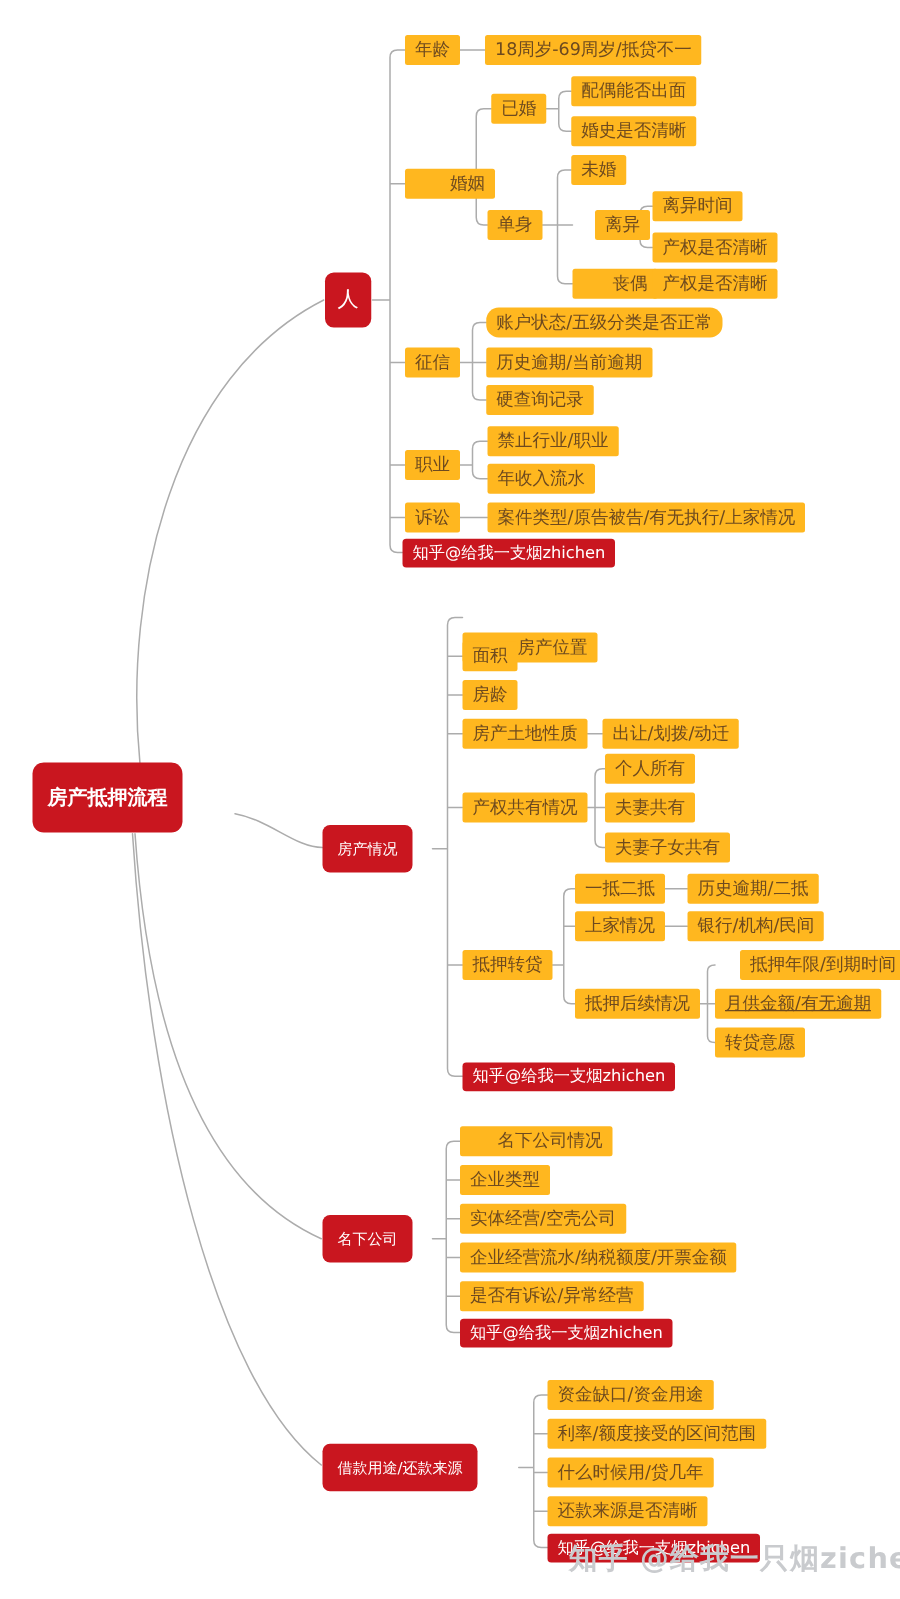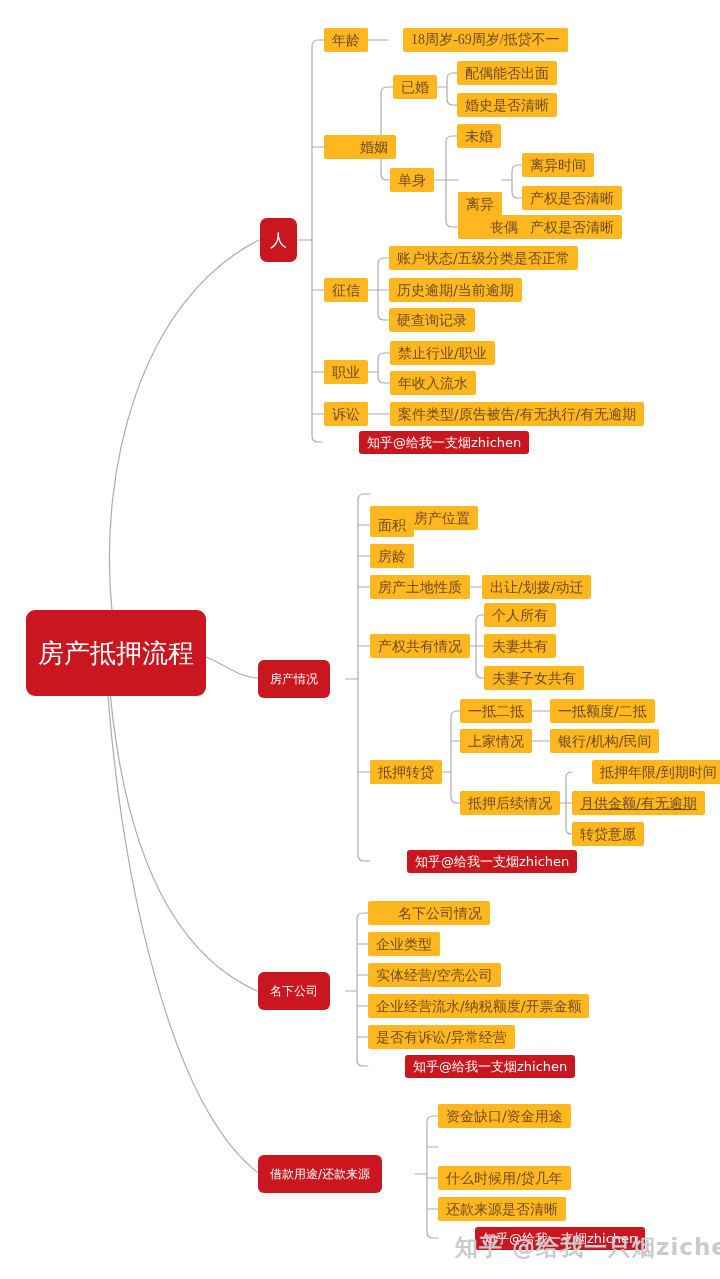--- a/index.html
+++ b/index.html
@@ -5,24 +5,24 @@
   html,body{margin:0;padding:0;background:#ffffff;}
   #canvas{
     position:relative;width:720px;height:1279px;background:#ffffff;
     font-family:"DejaVu Sans","Liberation Sans",sans-serif;overflow:hidden;
   }
   svg.connectors{position:absolute;left:0;top:0;width:720px;height:1279px;}
   svg.connectors path{fill:none;stroke:#ACACAC;stroke-width:1.2;stroke-linecap:round;stroke-linejoin:round;}
   .n{position:absolute;white-space:nowrap;box-sizing:border-box;}
   .yellow{background:#FFB71F;color:#6E4A1F;font-size:14px;line-height:16px;padding:4px 8px;border-radius:2px;}
   .red{background:#C9161F;color:#ffffff;}
-  .root{font-size:26px;line-height:26px;padding:30px 12px;border-radius:9px;font-weight:400;}
+  .root{font-size:16px;line-height:26px;padding:15px 12px;border-radius:9px;font-weight:700;}
   .person{font-size:17px;line-height:20px;padding:12px 10px;border-radius:7px;}
   .branch{font-size:12px;line-height:20px;padding:9px 12px;border-radius:6px;}
-  .wm{font-size:13px;line-height:15px;padding:4px 8px;border-radius:3px;margin-left:37px;}
+  .wm{font-size:13px;line-height:15px;padding:4px 8px;border-radius:3px;}
   .pagewm{color:#C9CBCE;font-size:23px;line-height:26px;font-weight:700;letter-spacing:1px;}
 </style>
 </head>
 <body>
 
 <div id="canvas">
 
   <svg class="connectors" viewBox="0 0 720 1279" xmlns="http://www.w3.org/2000/svg">
 
     <path d="M112,611 C98,470 140,300 259,240"></path>
@@ -51,73 +51,74 @@
 
     <path d="M346,991 H357 M368,913 H363 Q357,913 357,919 V1060 Q357,1066 363,1066 H368 M357,944 H368 M357,975 H368 M357,1006 H368 M357,1037 H368"></path>
 
     <path d="M415,1174 H427 M438,1116 H433 Q427,1116 427,1122 V1232 Q427,1238 433,1238 H438 M427,1147 H438 M427,1178 H438 M427,1209 H438"></path>
   </svg>
 
   <div class="n red root" style="left:26px;top:610px;">房产抵押流程</div>
 
   <div class="n red person" style="left:260px;top:218px;">人</div>
   <div class="n yellow" style="left:324px;top:28px;">年龄</div>
-  <div class="n yellow" style="left:403px;top:28px;font-family:Liberation Serif, serif;">18周岁-69周岁/抵贷不一</div>
+  <div class="n yellow" style="left:388px;top:28px;">18周岁-69周岁/抵贷不一</div>
   <div class="n yellow" style="left:324px;top:135px;padding-left:36px;">婚姻</div>
   <div class="n yellow" style="left:393px;top:75px;">已婚</div>
   <div class="n yellow" style="left:457px;top:61px;">配偶能否出面</div>
   <div class="n yellow" style="left:457px;top:93px;">婚史是否清晰</div>
   <div class="n yellow" style="left:390px;top:168px;">单身</div>
   <div class="n yellow" style="left:457px;top:124px;">未婚</div>
-  <div class="n yellow" style="left:458px;top:168px;margin-top:24px;">离异</div>
+  <div class="n yellow" style="left:476px;top:168px;">离异</div>
   <div class="n yellow" style="left:522px;top:153px;">离异时间</div>
   <div class="n yellow" style="left:522px;top:186px;">产权是否清晰</div>
   <div class="n yellow" style="left:458px;top:215px;padding-left:32px;">丧偶</div>
   <div class="n yellow" style="left:522px;top:215px;">产权是否清晰</div>
   <div class="n yellow" style="left:324px;top:278px;">征信</div>
-  <div class="n yellow" style="left:389px;top:246px;">账户状态/五级分类是否正常</div>
+  <div class="n yellow" style="left:389px;top:246px;border-radius:10px;">账户状态/五级分类是否正常</div>
   <div class="n yellow" style="left:389px;top:278px;">历史逾期/当前逾期</div>
   <div class="n yellow" style="left:389px;top:308px;">硬查询记录</div>
   <div class="n yellow" style="left:324px;top:360px;">职业</div>
   <div class="n yellow" style="left:390px;top:341px;">禁止行业/职业</div>
   <div class="n yellow" style="left:390px;top:371px;">年收入流水</div>
   <div class="n yellow" style="left:324px;top:402px;">诉讼</div>
-  <div class="n yellow" style="left:390px;top:402px;">案件类型/原告被告/有无执行/有无逾期</div>
+  <div class="n yellow" style="left:390px;top:402px;">案件类型/原告被告/有无执行/上家情况</div>
   <div class="n red wm" style="left:322px;top:431px;">知乎@给我一支烟zhichen</div>
 
   <div class="n red branch" style="left:258px;top:660px;">房产情况</div>
   <div class="n yellow" style="left:370px;top:506px;padding-left:44px;">房产位置</div>
   <div class="n yellow" style="left:370px;top:513px;">面积</div>
   <div class="n yellow" style="left:370px;top:544px;">房龄</div>
   <div class="n yellow" style="left:370px;top:575px;">房产土地性质</div>
   <div class="n yellow" style="left:482px;top:575px;">出让/划拨/动迁</div>
   <div class="n yellow" style="left:370px;top:634px;">产权共有情况</div>
   <div class="n yellow" style="left:484px;top:603px;">个人所有</div>
   <div class="n yellow" style="left:484px;top:634px;">夫妻共有</div>
   <div class="n yellow" style="left:484px;top:666px;">夫妻子女共有</div>
   <div class="n yellow" style="left:370px;top:760px;">抵押转贷</div>
   <div class="n yellow" style="left:460px;top:699px;">一抵二抵</div>
-  <div class="n yellow" style="left:550px;top:699px;">一抵额度/二抵</div>
+  <div class="n yellow" style="left:550px;top:699px;">历史逾期/二抵</div>
   <div class="n yellow" style="left:460px;top:729px;">上家情况</div>
   <div class="n yellow" style="left:550px;top:729px;">银行/机构/民间</div>
   <div class="n yellow" style="left:460px;top:791px;">抵押后续情况</div>
   <div class="n yellow" style="left:592px;top:760px;">抵押年限/到期时间</div>
   <div class="n yellow" style="left:572px;top:791px;text-decoration:underline;">月供金额/有无逾期</div>
   <div class="n yellow" style="left:572px;top:822px;">转贷意愿</div>
   <div class="n red wm" style="left:370px;top:850px;">知乎@给我一支烟zhichen</div>
 
   <div class="n red branch" style="left:258px;top:972px;">名下公司</div>
   <div class="n yellow" style="left:368px;top:901px;padding-left:30px;">名下公司情况</div>
   <div class="n yellow" style="left:368px;top:932px;">企业类型</div>
   <div class="n yellow" style="left:368px;top:963px;">实体经营/空壳公司</div>
   <div class="n yellow" style="left:368px;top:994px;">企业经营流水/纳税额度/开票金额</div>
   <div class="n yellow" style="left:368px;top:1025px;">是否有诉讼/异常经营</div>
   <div class="n red wm" style="left:368px;top:1055px;">知乎@给我一支烟zhichen</div>
 
   <div class="n red branch" style="left:258px;top:1155px;">借款用途/还款来源</div>
   <div class="n yellow" style="left:438px;top:1104px;">资金缺口/资金用途</div>
+  <div class="n yellow" style="left:438px;top:1135px;">利率/额度接受的区间范围</div>
   <div class="n yellow" style="left:438px;top:1166px;">什么时候用/贷几年</div>
   <div class="n yellow" style="left:438px;top:1197px;">还款来源是否清晰</div>
   <div class="n red wm" style="left:438px;top:1227px;">知乎@给我一支烟zhichen</div>
 
   <div class="n pagewm" style="left:455px;top:1234px;">知乎 @给我一只烟zichen</div>
 
 </div>
 
 </body></html>

